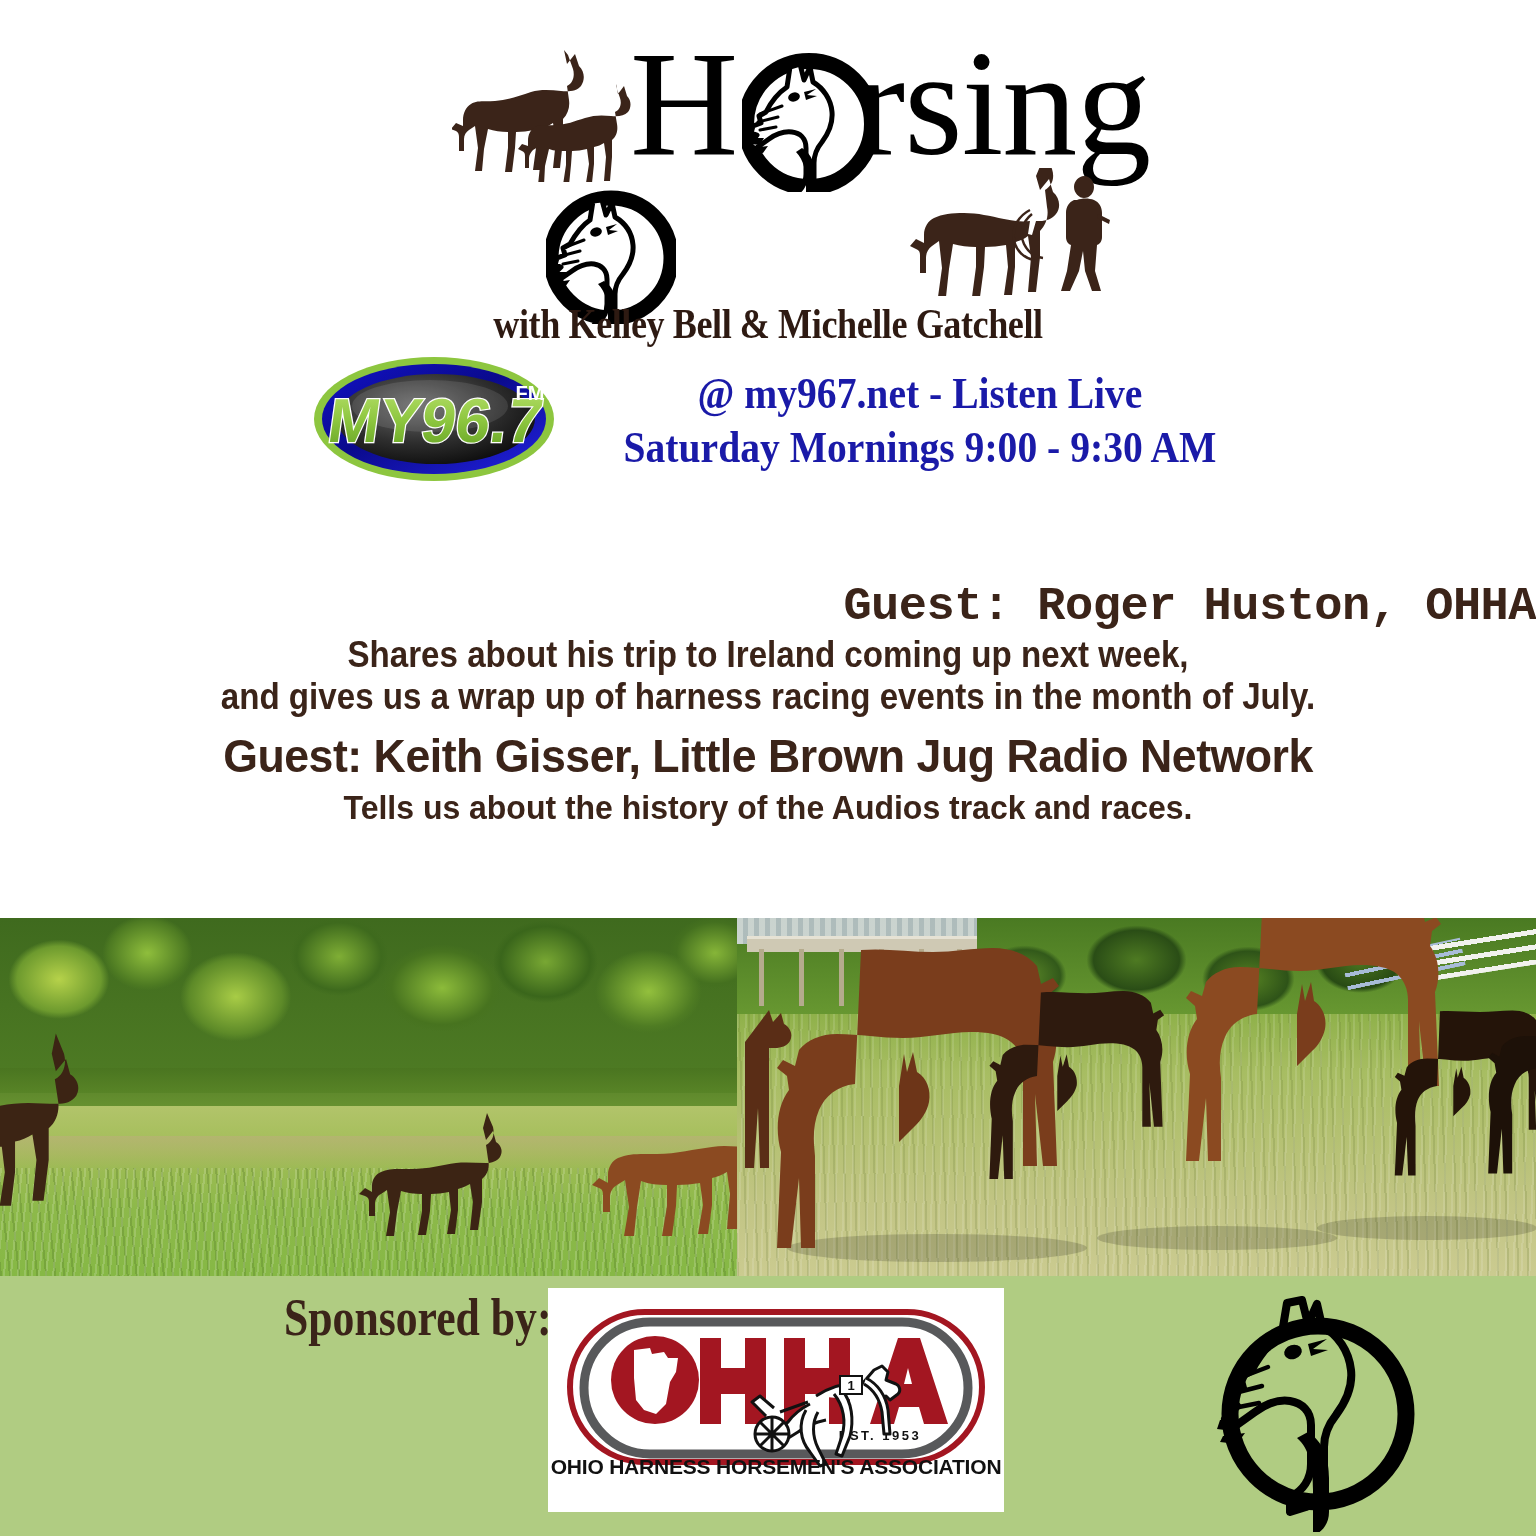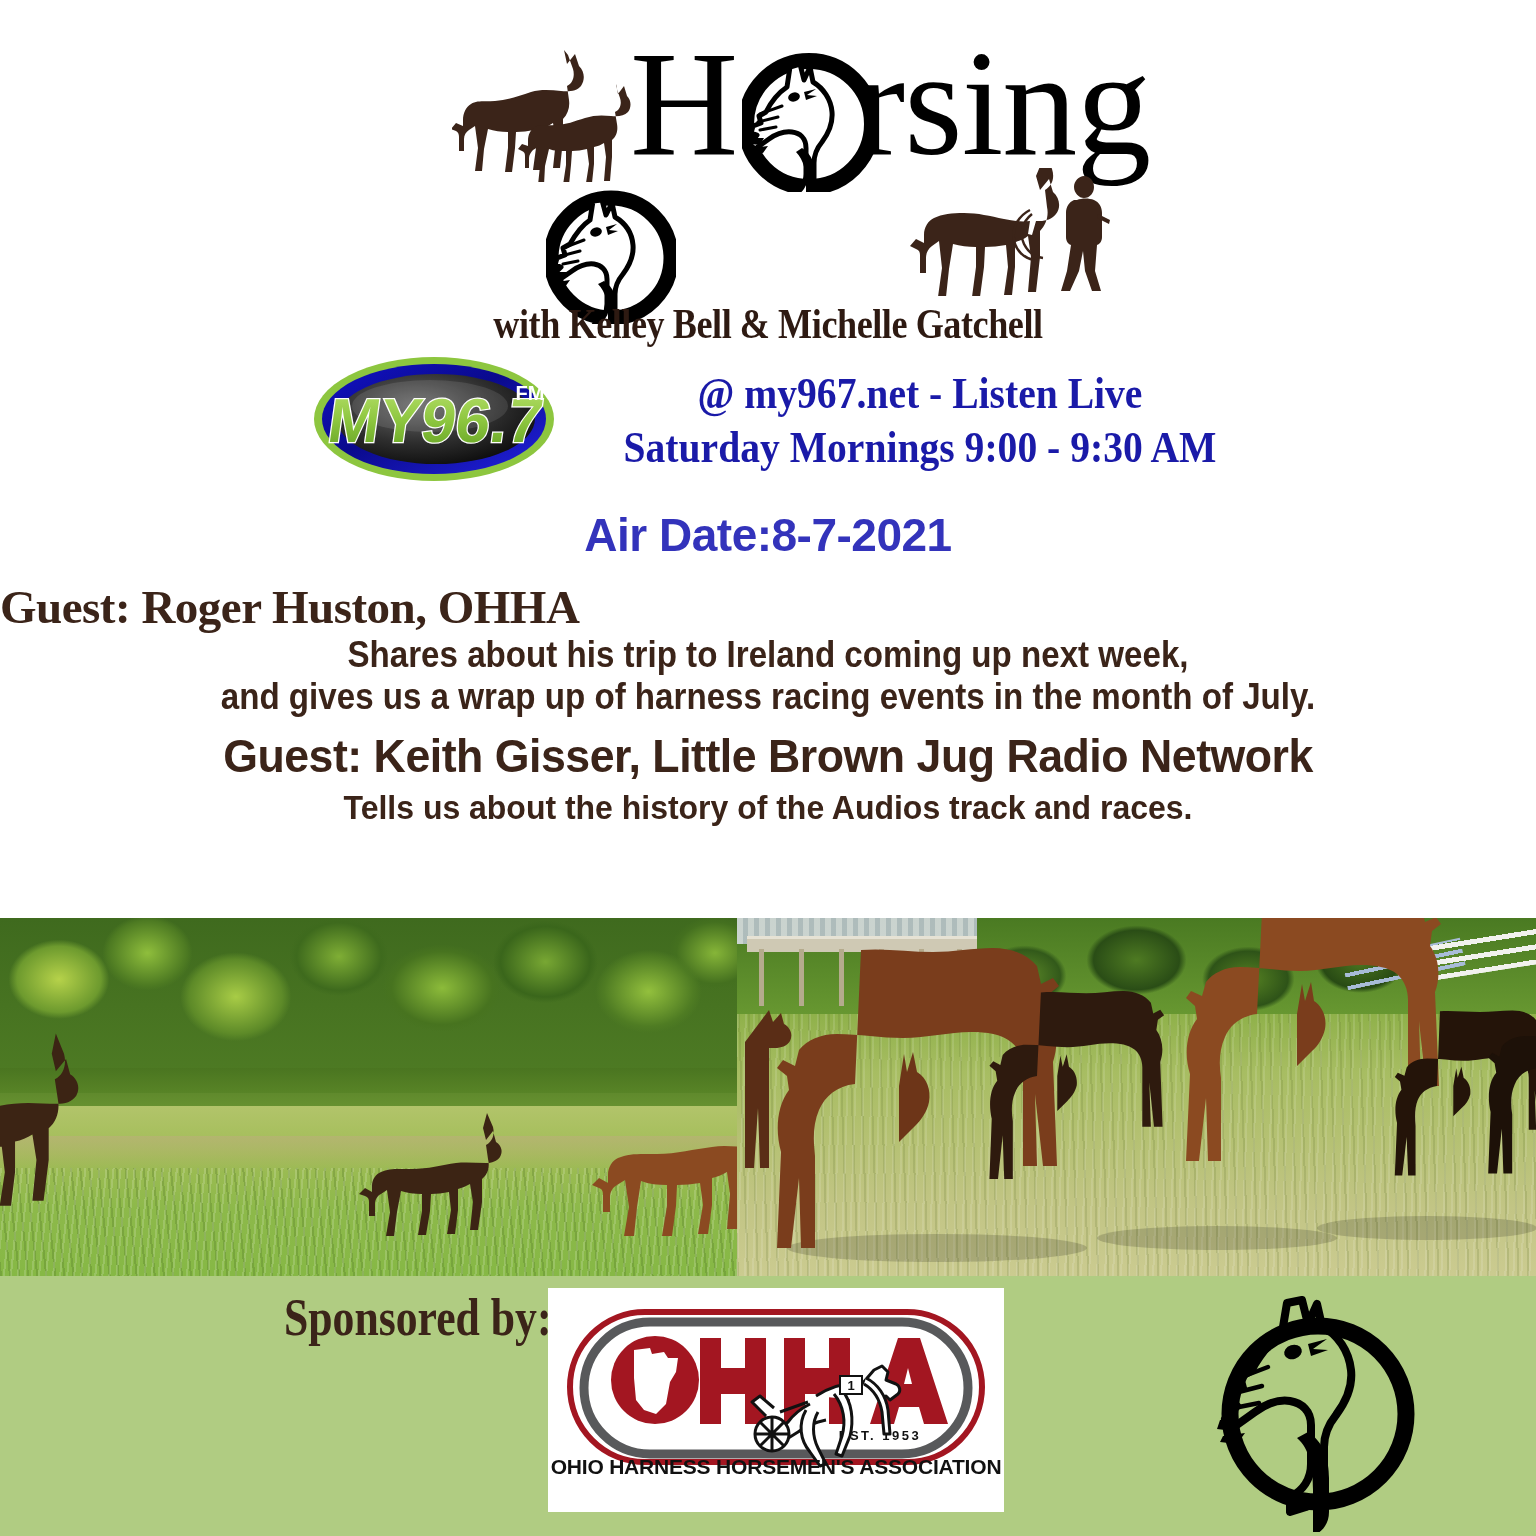--- a/index.html
+++ b/index.html
@@ -149,22 +149,22 @@
     font-size: 46px;
     letter-spacing: -0.5px;
     color: #3333BB;
   }
 
   .guest1-name {
     position: absolute;
     left: 0;
     top: 580px;
     width: 1536px;
-    text-align: left;
-    font-family: Liberation Serif, serif;
+    text-align: right;
+    font-family: Liberation Mono, monospace;
     font-weight: bold;
     font-size: 47px;
     letter-spacing: -0.5px;
     color: #3B2419;
   }
   .guest1-desc {
     position: absolute;
     left: 0;
     top: 634px;
     width: 1536px;
@@ -414,21 +414,20 @@
       <ellipse cx="124" cy="65" rx="99" ry="45" fill="url(#darkcore)"></ellipse>
       <ellipse cx="118" cy="52" rx="78" ry="26" fill="#ffffff" opacity="0.10"></ellipse>
       <text x="122" y="88" text-anchor="middle" font-family="'Liberation Sans', sans-serif" font-weight="bold" font-size="62" fill="url(#greentxt)" stroke="#ffffff" stroke-width="2.5" paint-order="stroke" transform="skewX(-8) translate(11,0)">MY96.7</text>
       <text x="218" y="46" text-anchor="middle" font-family="'Liberation Sans', sans-serif" font-weight="bold" font-size="20" fill="#ffffff">FM</text>
     </svg>
 
     <div class="listen-live">@ my967.net - Listen Live</div>
     <div class="airtime">Saturday Mornings 9:00 - 9:30 AM</div>
   </div>
 
-  <div class="airdate">Air Date:8-7-2021</div>
 
   <div class="guest1-name">Guest: Roger Huston, OHHA</div>
   <div class="guest1-desc">
     <div>Shares about his trip to Ireland coming up next week,</div>
     <div>and gives us a wrap up of harness racing events in the month of July.</div>
   </div>
 
   <div class="guest2-name">Guest: Keith Gisser, Little Brown Jug Radio Network</div>
   <div class="guest2-desc">Tells us about the history of the Audios track and races.</div>
 

